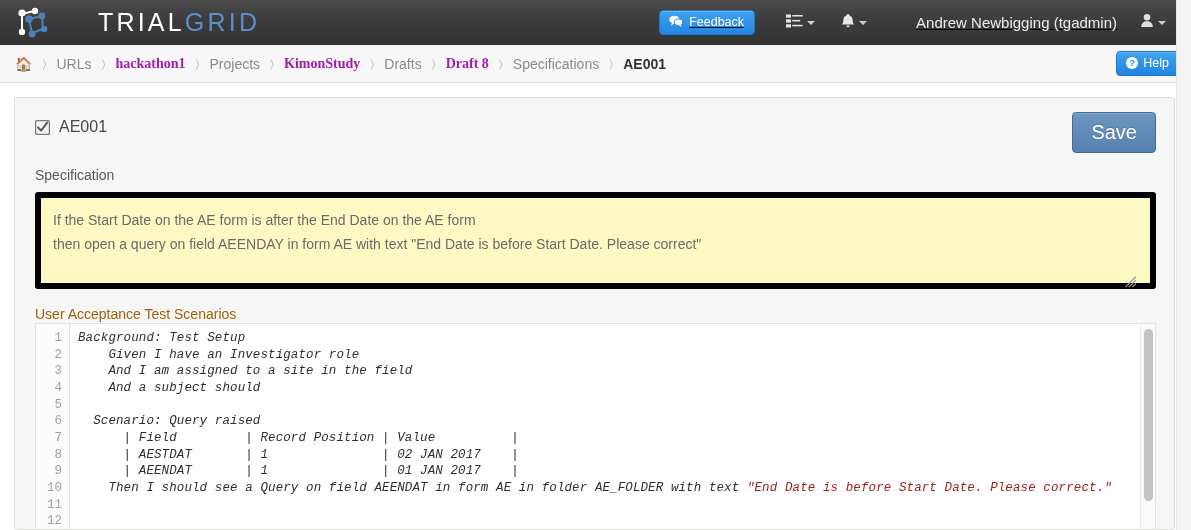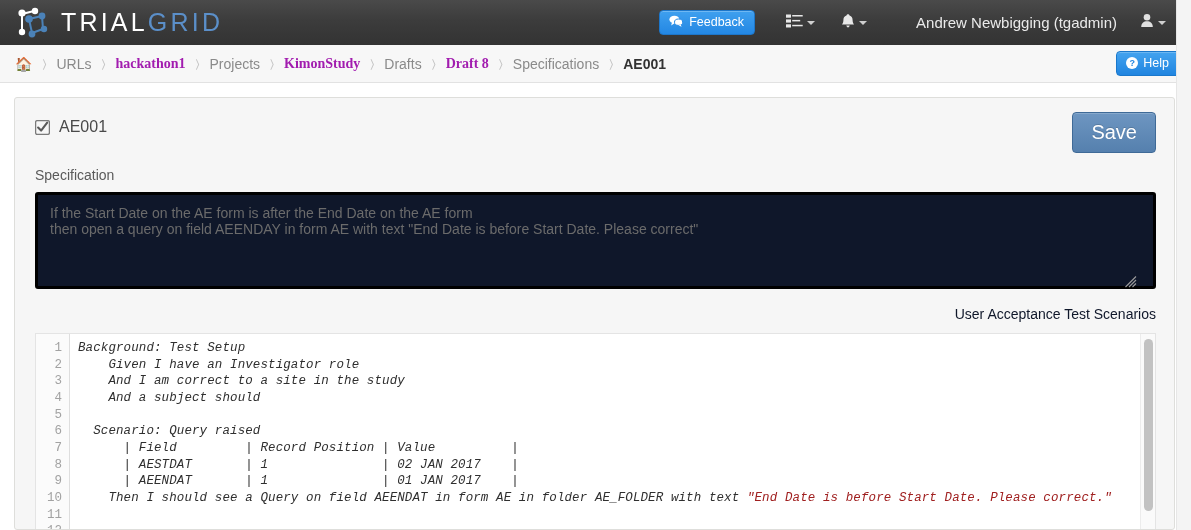--- a/index.html
+++ b/index.html
@@ -29,29 +29,30 @@
     padding-left: 4px;
   }
   .brand-mark { width: 36px; height: 32px; display: block; }
   .brand-text {
     font-size: 25px;
     letter-spacing: 3.2px;
     font-weight: 400;
     line-height: 1;
     white-space: nowrap;
   }
-  .brand-text .t1 { color: #ffffff; }
+  .brand-text .t1 { color: #ffffff; margin-left: 37px; }
   .brand-text .t2 { color: #5b8fc9; margin-top: 44px; }
 
   .nav-right {
     margin-left: auto;
     display: flex;
     align-items: center;
     gap: 0px;
     height: 100%;
+    text-decoration: underline;
   }
   .feedback-btn {
     background: linear-gradient(to bottom, #3fa0ef 0%, #2387e3 100%);
     border: 1px solid #1d76c9;
     border-radius: 4px;
     color: #fff;
     font-size: 12.5px;
     padding: 4px 10px 5px 9px;
     display: flex;
     align-items: center;
@@ -197,47 +198,46 @@
   }
 
   .field-label {
     font-size: 14px;
     color: #5a5a5a;
     margin-bottom: 9px;
   }
   .spec-area {
     width: 100%;
     height: 97px;
-    border: 3px solid #000000;
+    border: 6px solid #000000;
     border-radius: 3px;
-    background: #0f172a;
+    background: #fef9c3;
     color: #6b6b6b;
     font-family: "Liberation Sans", sans-serif;
     font-size: 14px;
-    line-height: 16px;
+    line-height: 24px;
     padding: 10px 12px;
     resize: none;
     outline: none;
     display: block;
     overflow: hidden;
   }
   .resize-grip {
     position: absolute;
     right: 19px;
     bottom: 2px;
     width: 13px; height: 13px;
     pointer-events: none;
   }
   .spec-wrap { position: relative; margin-bottom: 17px; }
 
   .uat-label {
     font-size: 14px;
-    color: #0f172a;
-    margin-bottom: 11px;
-    text-align: right;
+    color: #a16207;
+    margin-bottom: 1px;
   }
 
   
   .editor {
     background: #ffffff;
     border: 1px solid #e4e4e4;
     border-bottom: none;
     position: relative;
     height: 212px;
     display: flex;
@@ -463,21 +463,21 @@
         <div class="ln">8</div>
         <div class="ln">9</div>
         <div class="ln">10</div>
         <div class="ln">11</div>
         <div class="ln">12</div>
       </div>
 
       <div class="code">
         <div class="cl">Background: Test Setup</div>
         <div class="cl">    Given I have an Investigator role</div>
-        <div class="cl">    And I am correct to a site in the study</div>
+        <div class="cl">    And I am assigned to a site in the field</div>
         <div class="cl">    And a subject should</div>
         <div class="cl">&nbsp;</div>
         <div class="cl">  Scenario: Query raised</div>
         <div class="cl">      | Field         | Record Position | Value          |</div>
         <div class="cl">      | AESTDAT       | 1               | 02 JAN 2017    |</div>
         <div class="cl">      | AEENDAT       | 1               | 01 JAN 2017    |</div>
         <div class="cl"><span>    Then I should see a Query on field AEENDAT in form AE in folder AE_FOLDER with text </span><span class="str">"End Date is before Start Date. Please correct."</span></div>
         <div class="cl">&nbsp;</div>
       </div>
 

